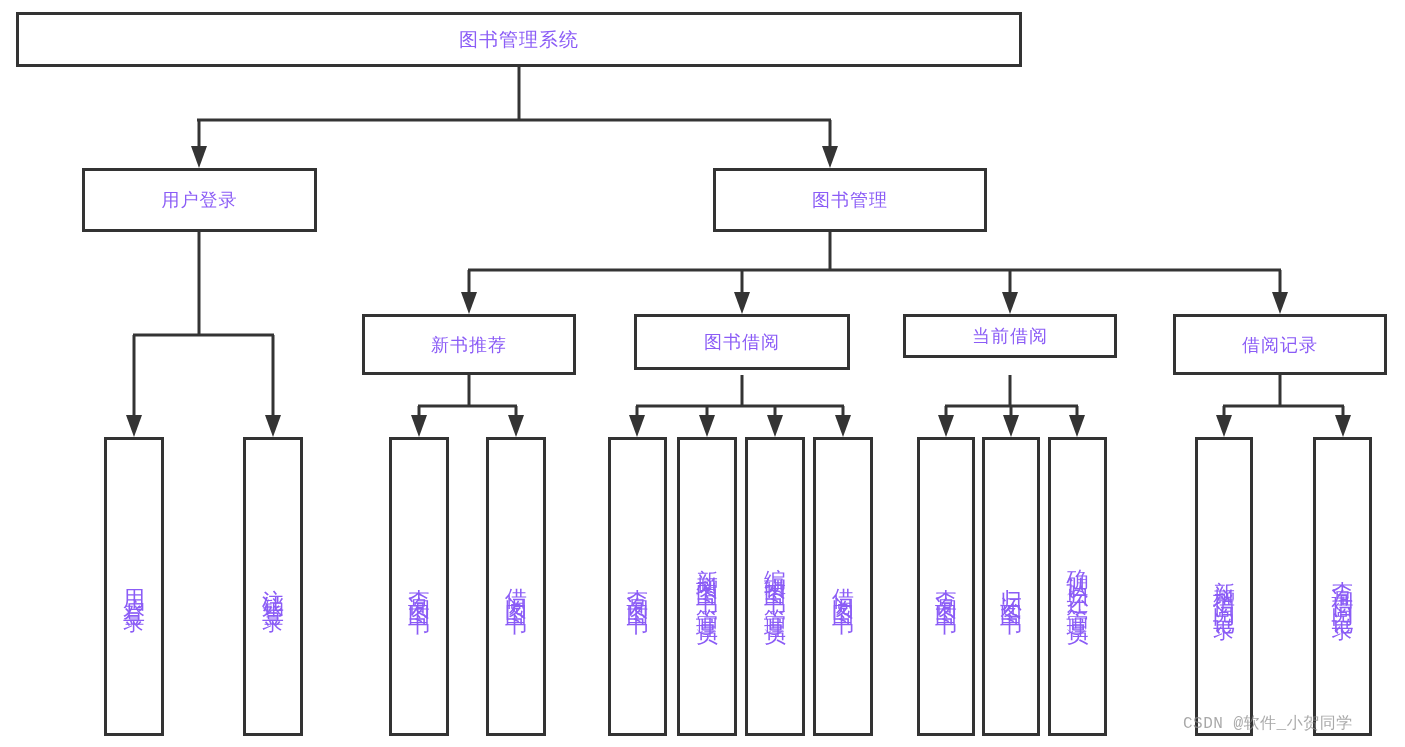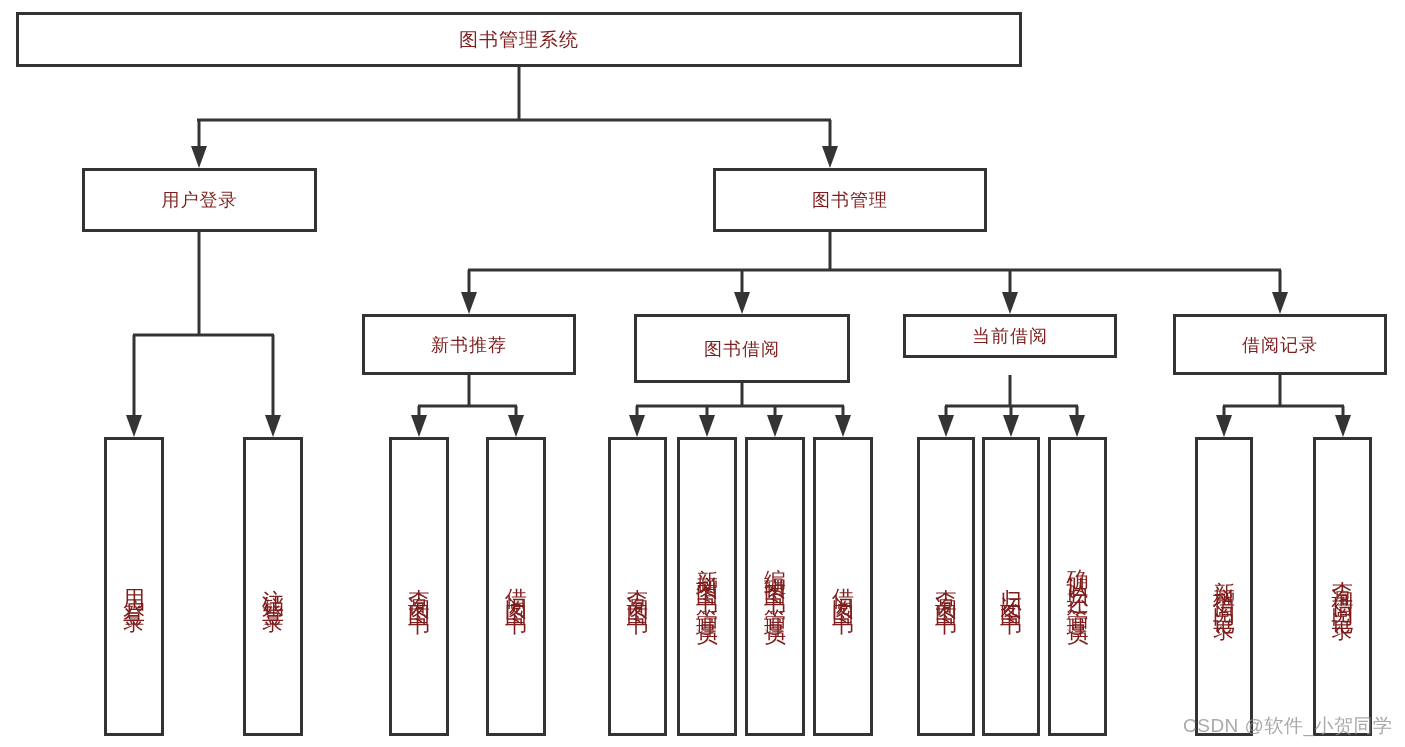--- a/index.html
+++ b/index.html
@@ -22,45 +22,46 @@
     height: 747px;
     pointer-events: none;
   }
   .connectors line { stroke: #343434; stroke-width: 3; }
   .connectors polygon { fill: #343434; }
   .box {
     position: absolute;
     box-sizing: border-box;
     background: #ffffff;
     border: 3px solid #333333;
-    color: #7f1d1d;
+    color: #8b5cf6;
     display: flex;
     align-items: center;
     justify-content: center;
     text-align: center;
   }
   .hbox { font-size: 18px; letter-spacing: 1px; }
   .rootbox { font-size: 19px; letter-spacing: 1px; }
   .vbox {
     writing-mode: vertical-rl;
     text-orientation: mixed;
     font-size: 22px;
     letter-spacing: 8px;
     line-height: 1;
     overflow: hidden;
   }
   .watermark {
     position: absolute;
     left: 1183px;
     top: 713px;
-    font-size: 19px;
+    font-size: 16px;
     color: rgba(140, 140, 140, 0.75);
     white-space: nowrap;
     z-index: 5;
     letter-spacing: 0.5px;
+    font-family: Liberation Mono, monospace;
   }
 </style>
 </head>
 <body>
 
 <div class="canvas">
 
   <svg class="connectors" viewBox="0 0 1405 747" xmlns="http://www.w3.org/2000/svg">
 
     <g>
@@ -136,21 +137,21 @@
       <polygon points="1335,415 1351,415 1343,437"></polygon>
     </g>
   </svg>
 
   <div class="box rootbox" style="left:16px; top:12px; width:1006px; height:55px;">图书管理系统</div>
 
   <div class="box hbox" style="left:82px; top:168px; width:235px; height:64px;">用户登录</div>
   <div class="box hbox" style="left:713px; top:168px; width:274px; height:64px;">图书管理</div>
 
   <div class="box hbox" style="left:362px; top:314px; width:214px; height:61px;">新书推荐</div>
-  <div class="box hbox" style="left:634px; top:314px; width:216px; height:69px;">图书借阅</div>
+  <div class="box hbox" style="left:634px; top:314px; width:216px; height:56px;">图书借阅</div>
   <div class="box hbox" style="left:903px; top:314px; width:214px; height:44px;">当前借阅</div>
   <div class="box hbox" style="left:1173px; top:314px; width:214px; height:61px;">借阅记录</div>
 
   <div class="box vbox" style="left:104px; top:437px; width:60px; height:299px;">用户登录</div>
   <div class="box vbox" style="left:243px; top:437px; width:60px; height:299px;">注销登录</div>
 
   <div class="box vbox" style="left:389px; top:437px; width:60px; height:299px;">查询图书</div>
   <div class="box vbox" style="left:486px; top:437px; width:60px; height:299px;">借阅图书</div>
 
   <div class="box vbox" style="left:608px; top:437px; width:59px; height:299px;">查询图书</div>

